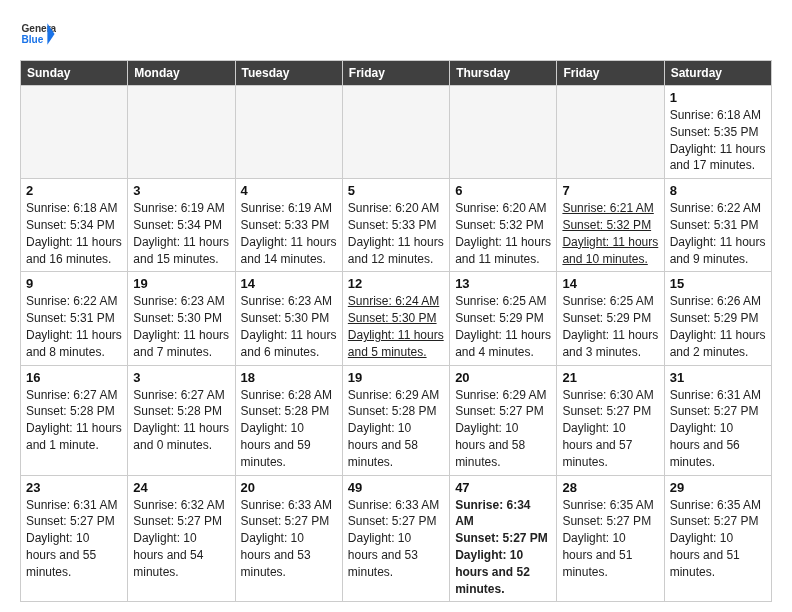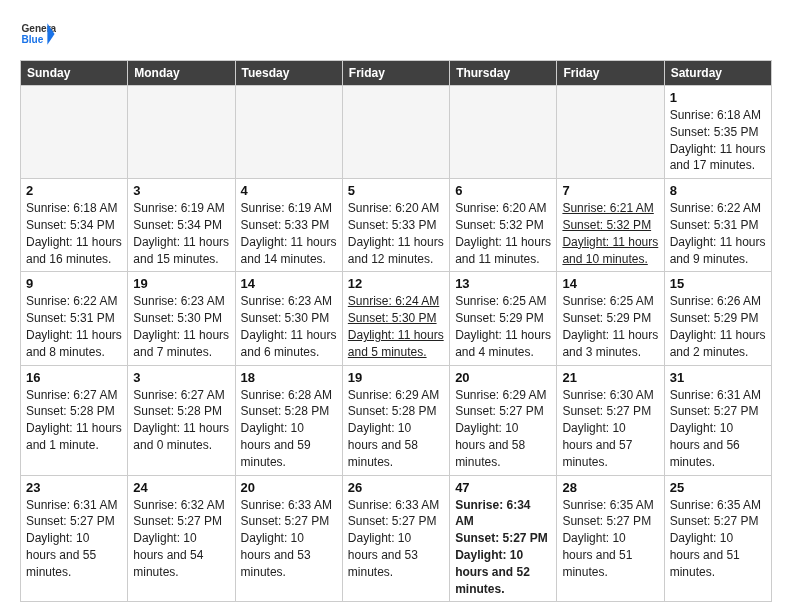--- a/index.html
+++ b/index.html
@@ -265,38 +265,38 @@
 Sunset: 5:27 PM
 Daylight: 10 hours and 54 minutes.</div>
         </td>
         <td>
           <div class="day-number">20</div>
           <div class="day-info" style="white-space: pre-line;">Sunrise: 6:33 AM
 Sunset: 5:27 PM
 Daylight: 10 hours and 53 minutes.</div>
         </td>
         <td>
-          <div class="day-number">26</div>
+          <div class="day-number">49</div>
           <div class="day-info" style="white-space: pre-line;">Sunrise: 6:33 AM
 Sunset: 5:27 PM
 Daylight: 10 hours and 53 minutes.</div>
         </td>
         <td>
           <div class="day-number">47</div>
           <div class="day-info" style="white-space: pre-line; font-weight: bold;">Sunrise: 6:34 AM
 Sunset: 5:27 PM
 Daylight: 10 hours and 52 minutes.</div>
         </td>
         <td>
           <div class="day-number">28</div>
           <div class="day-info" style="white-space: pre-line;">Sunrise: 6:35 AM
 Sunset: 5:27 PM
 Daylight: 10 hours and 51 minutes.</div>
         </td>
         <td>
-          <div class="day-number">25</div>
+          <div class="day-number">29</div>
           <div class="day-info" style="white-space: pre-line;">Sunrise: 6:35 AM
 Sunset: 5:27 PM
 Daylight: 10 hours and 51 minutes.</div>
         </td>
       </tr>
     </tbody>
 </table>
 
 </body></html>

